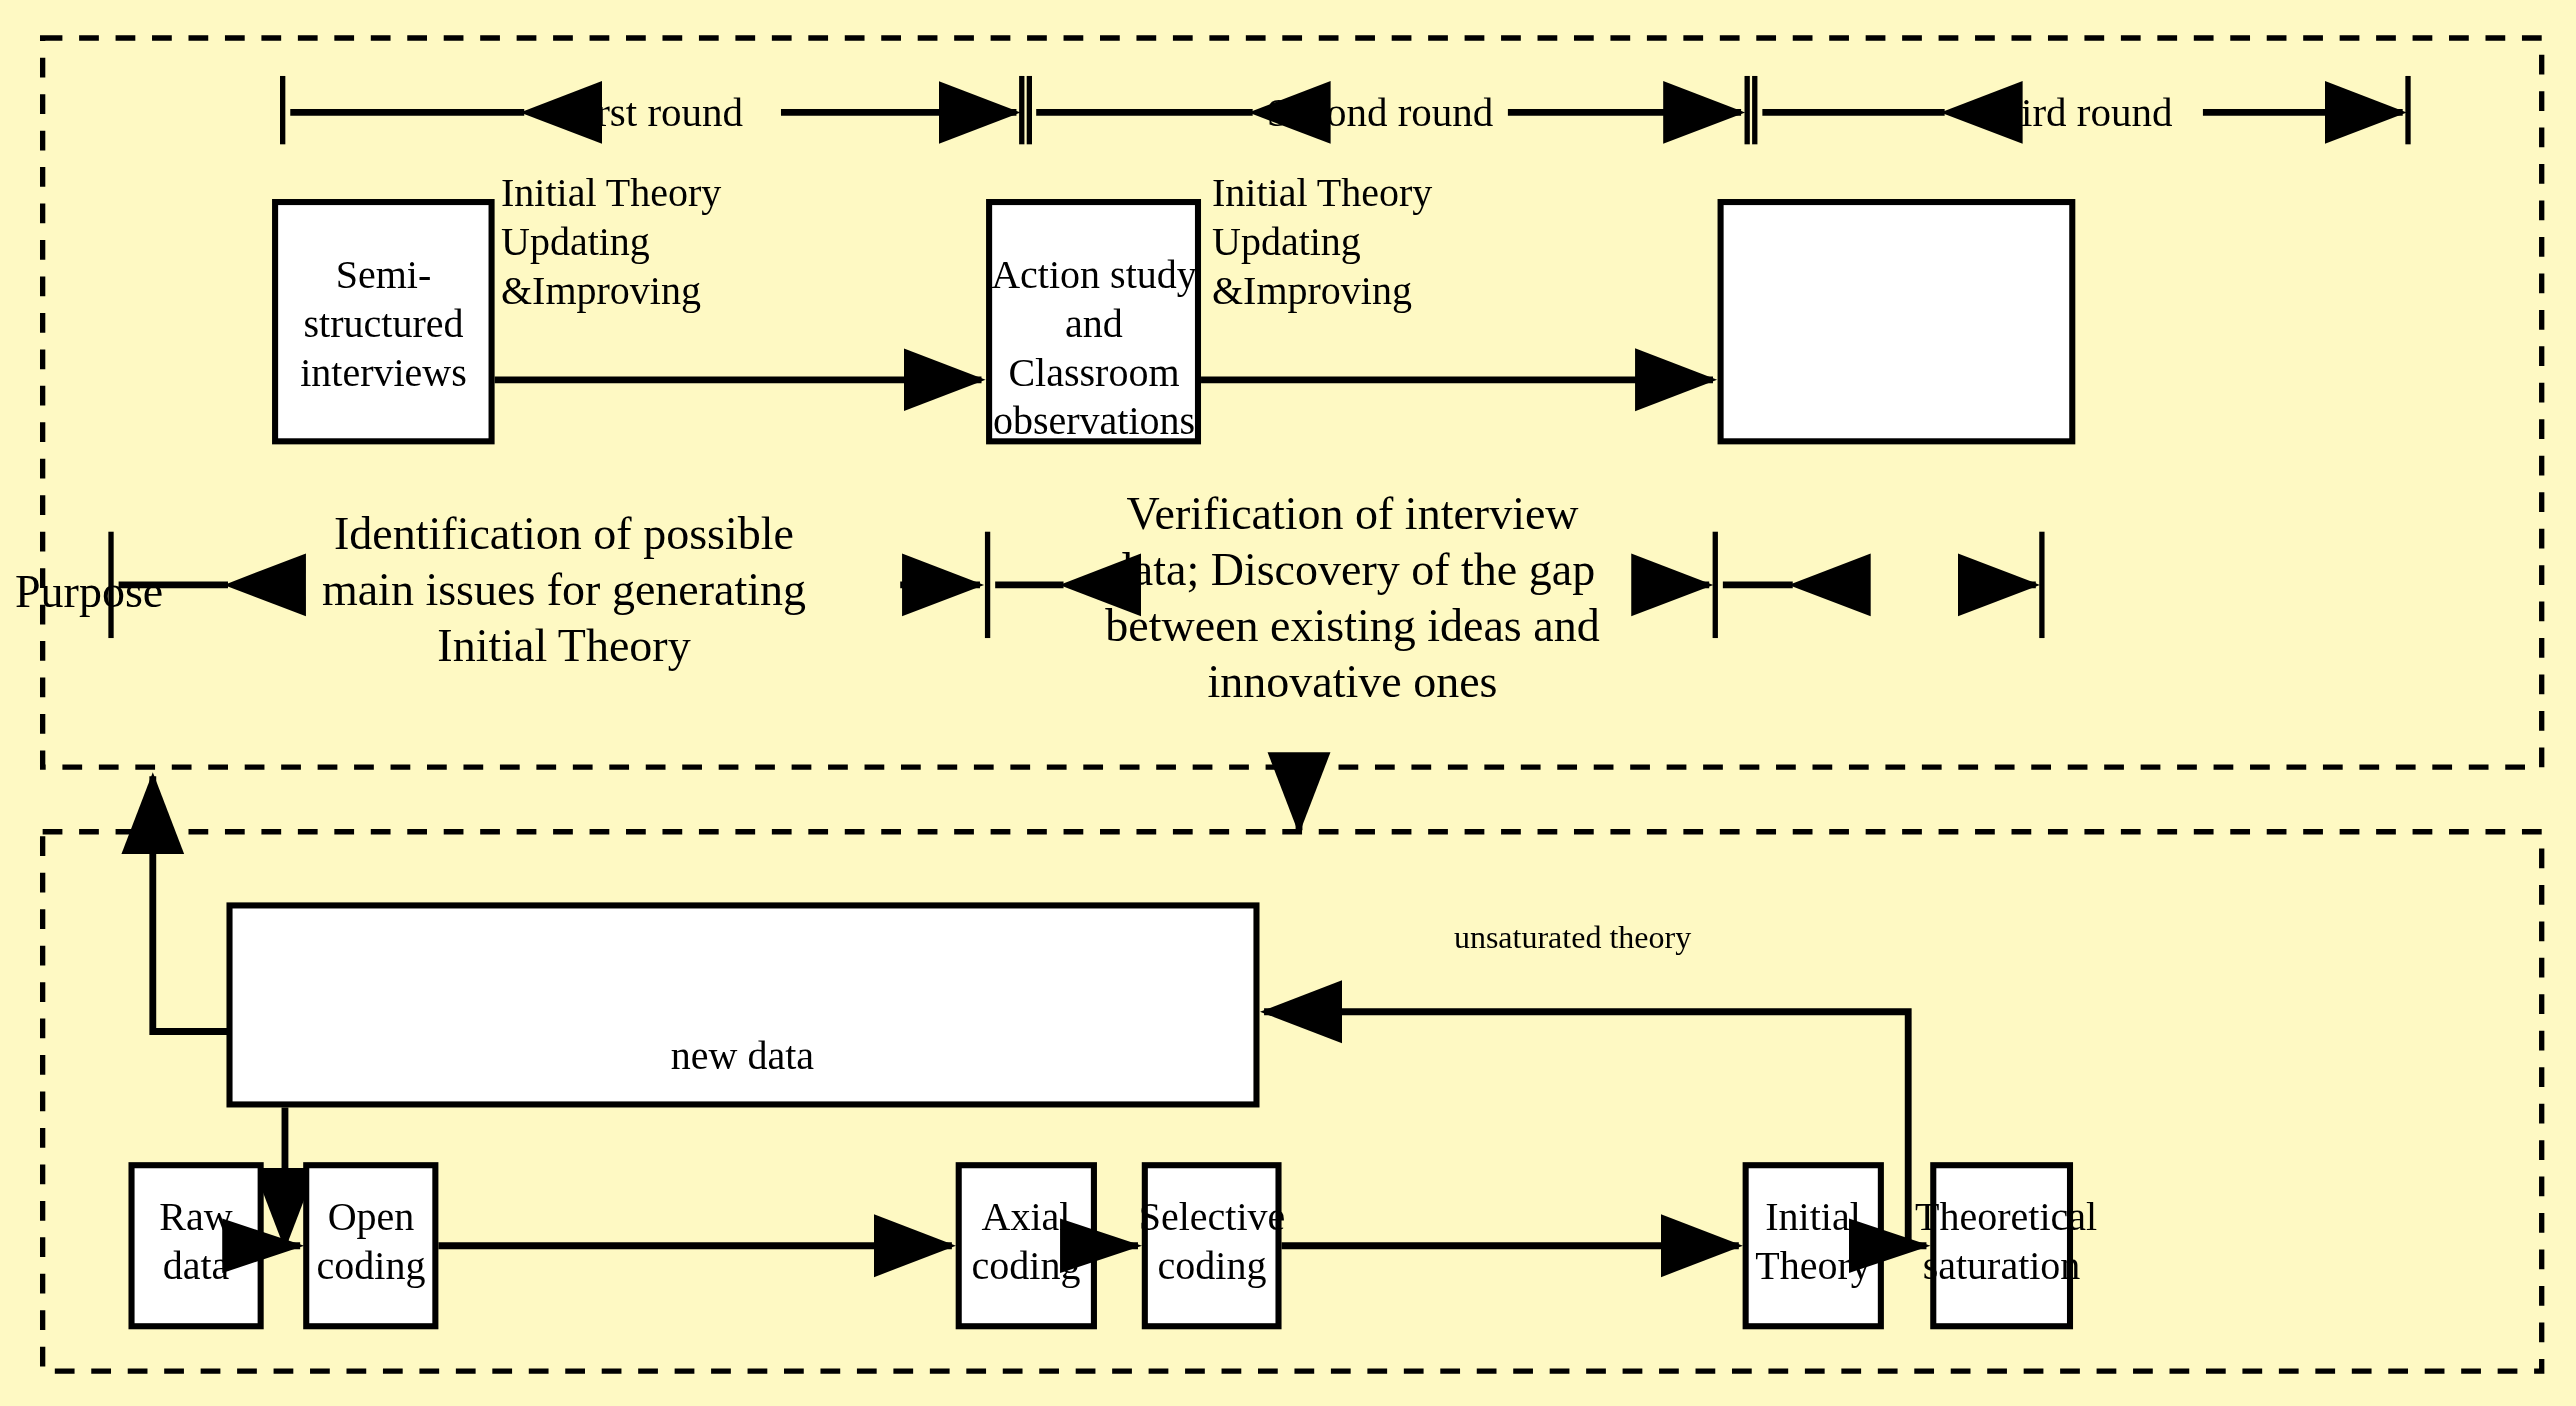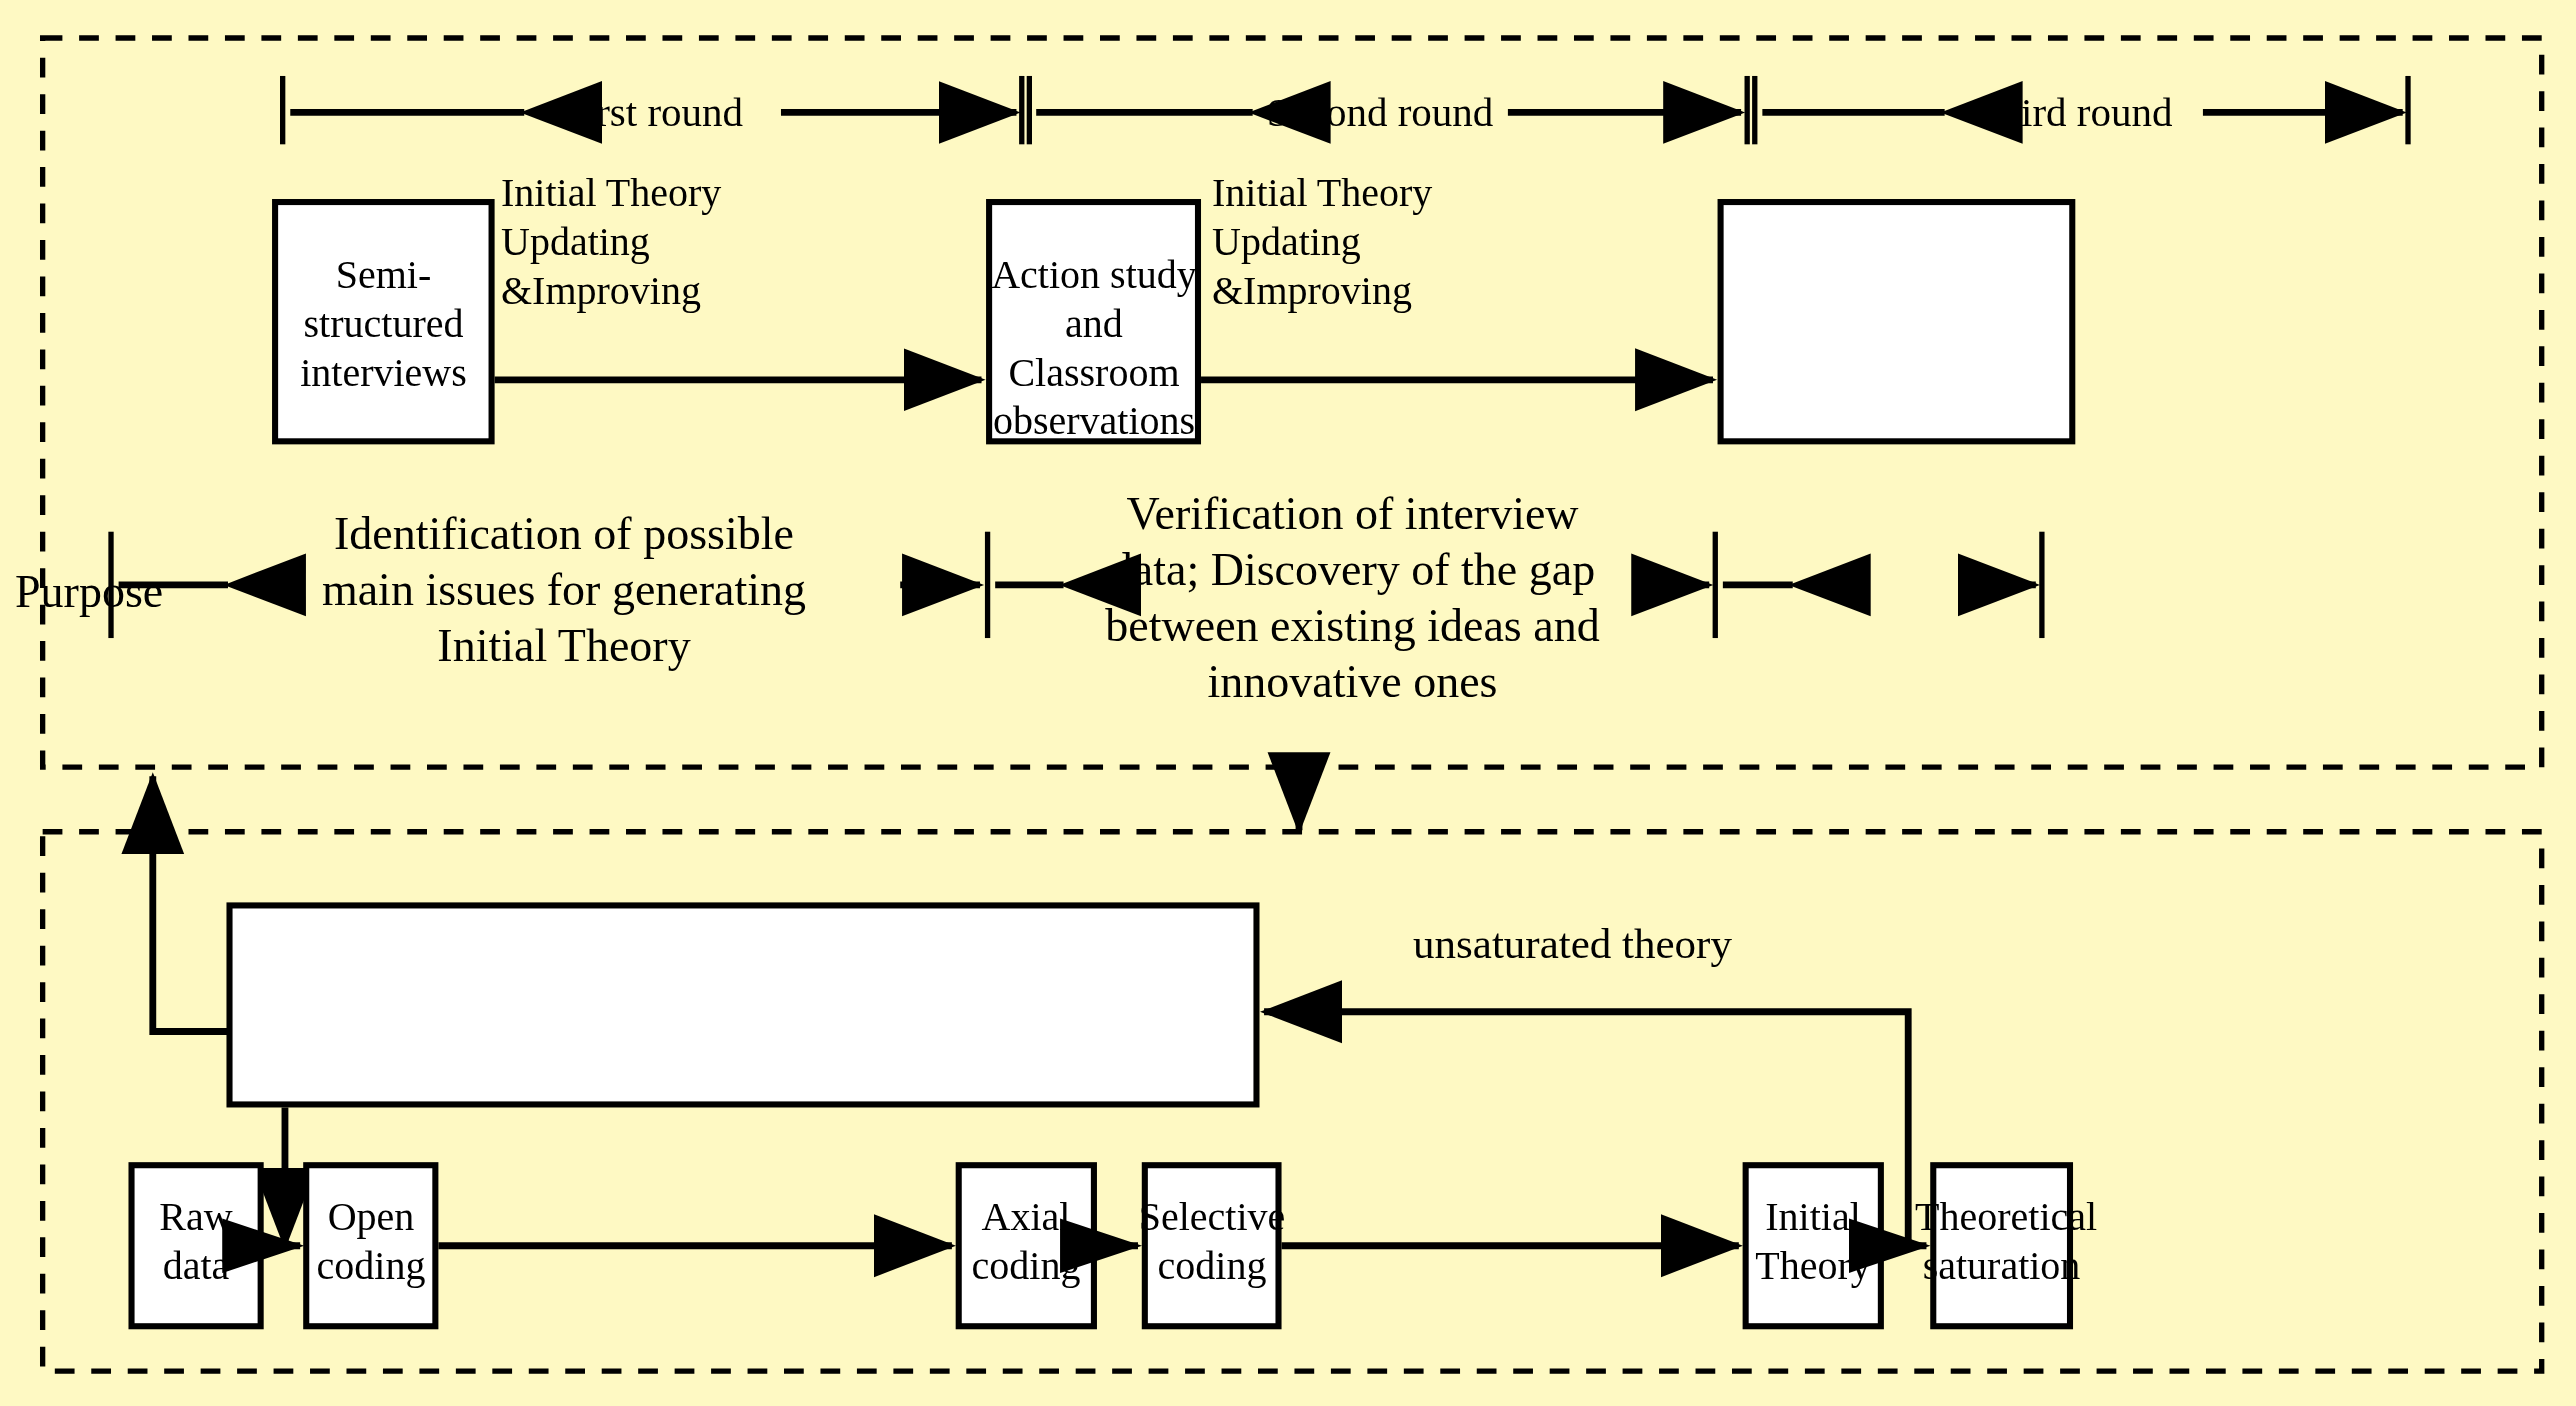--- a/index.html
+++ b/index.html
@@ -27,21 +27,21 @@
     position: absolute;
     text-align: center;
     line-height: 1.22;
     white-space: pre-line;
     color: #000;
   }
   .boxlabel { font-size: 40px; }
   .roundlabel { font-size: 41px; }
   .purposelabel { font-size: 46px; }
   .edgelabel { font-size: 40px; text-align: left; }
-  .flowlabel { font-size: 43px; }
+  .flowlabel { font-size: 32px; }
 </style>
 </head>
 <body>
 
 <div id="stage">
 
   <svg id="wires" viewBox="0 0 3391 1851">
     <defs>
       <marker id="ah" markerWidth="13" markerHeight="13" refX="11.4" refY="5" orient="auto" markerUnits="strokeWidth">
         <path d="M0,0.4 L12,5 L0,9.6 z" fill="#000"></path>
@@ -148,20 +148,21 @@
   <div class="txt purposelabel" style="left:15px; top:564px; width:91px;">Purpose</div>
 
   <div class="txt purposelabel" style="left:228px; top:506px; width:672px;">Identification of possible
 main issues for generating
 Initial Theory</div>
   <div class="txt purposelabel" style="left:1064px; top:486px; width:577px;">Verification of interview
 data; Discovery of the gap
 between existing ideas and
 innovative ones</div>
 
+  <div class="txt boxlabel" style="left:229px; top:1032px; width:1027px;">new data</div>
 
   <div class="txt flowlabel" style="left:1360px; top:918px; width:425px;">unsaturated theory</div>
 
   <div class="txt boxlabel" style="left:124px; top:1193px; width:144px;">Raw
 data</div>
   <div class="txt boxlabel" style="left:299px; top:1193px; width:144px;">Open
 coding</div>
   <div class="txt boxlabel" style="left:951px; top:1193px; width:150px;">Axial
 coding</div>
   <div class="txt boxlabel" style="left:1130px; top:1193px; width:164px;">Selective

